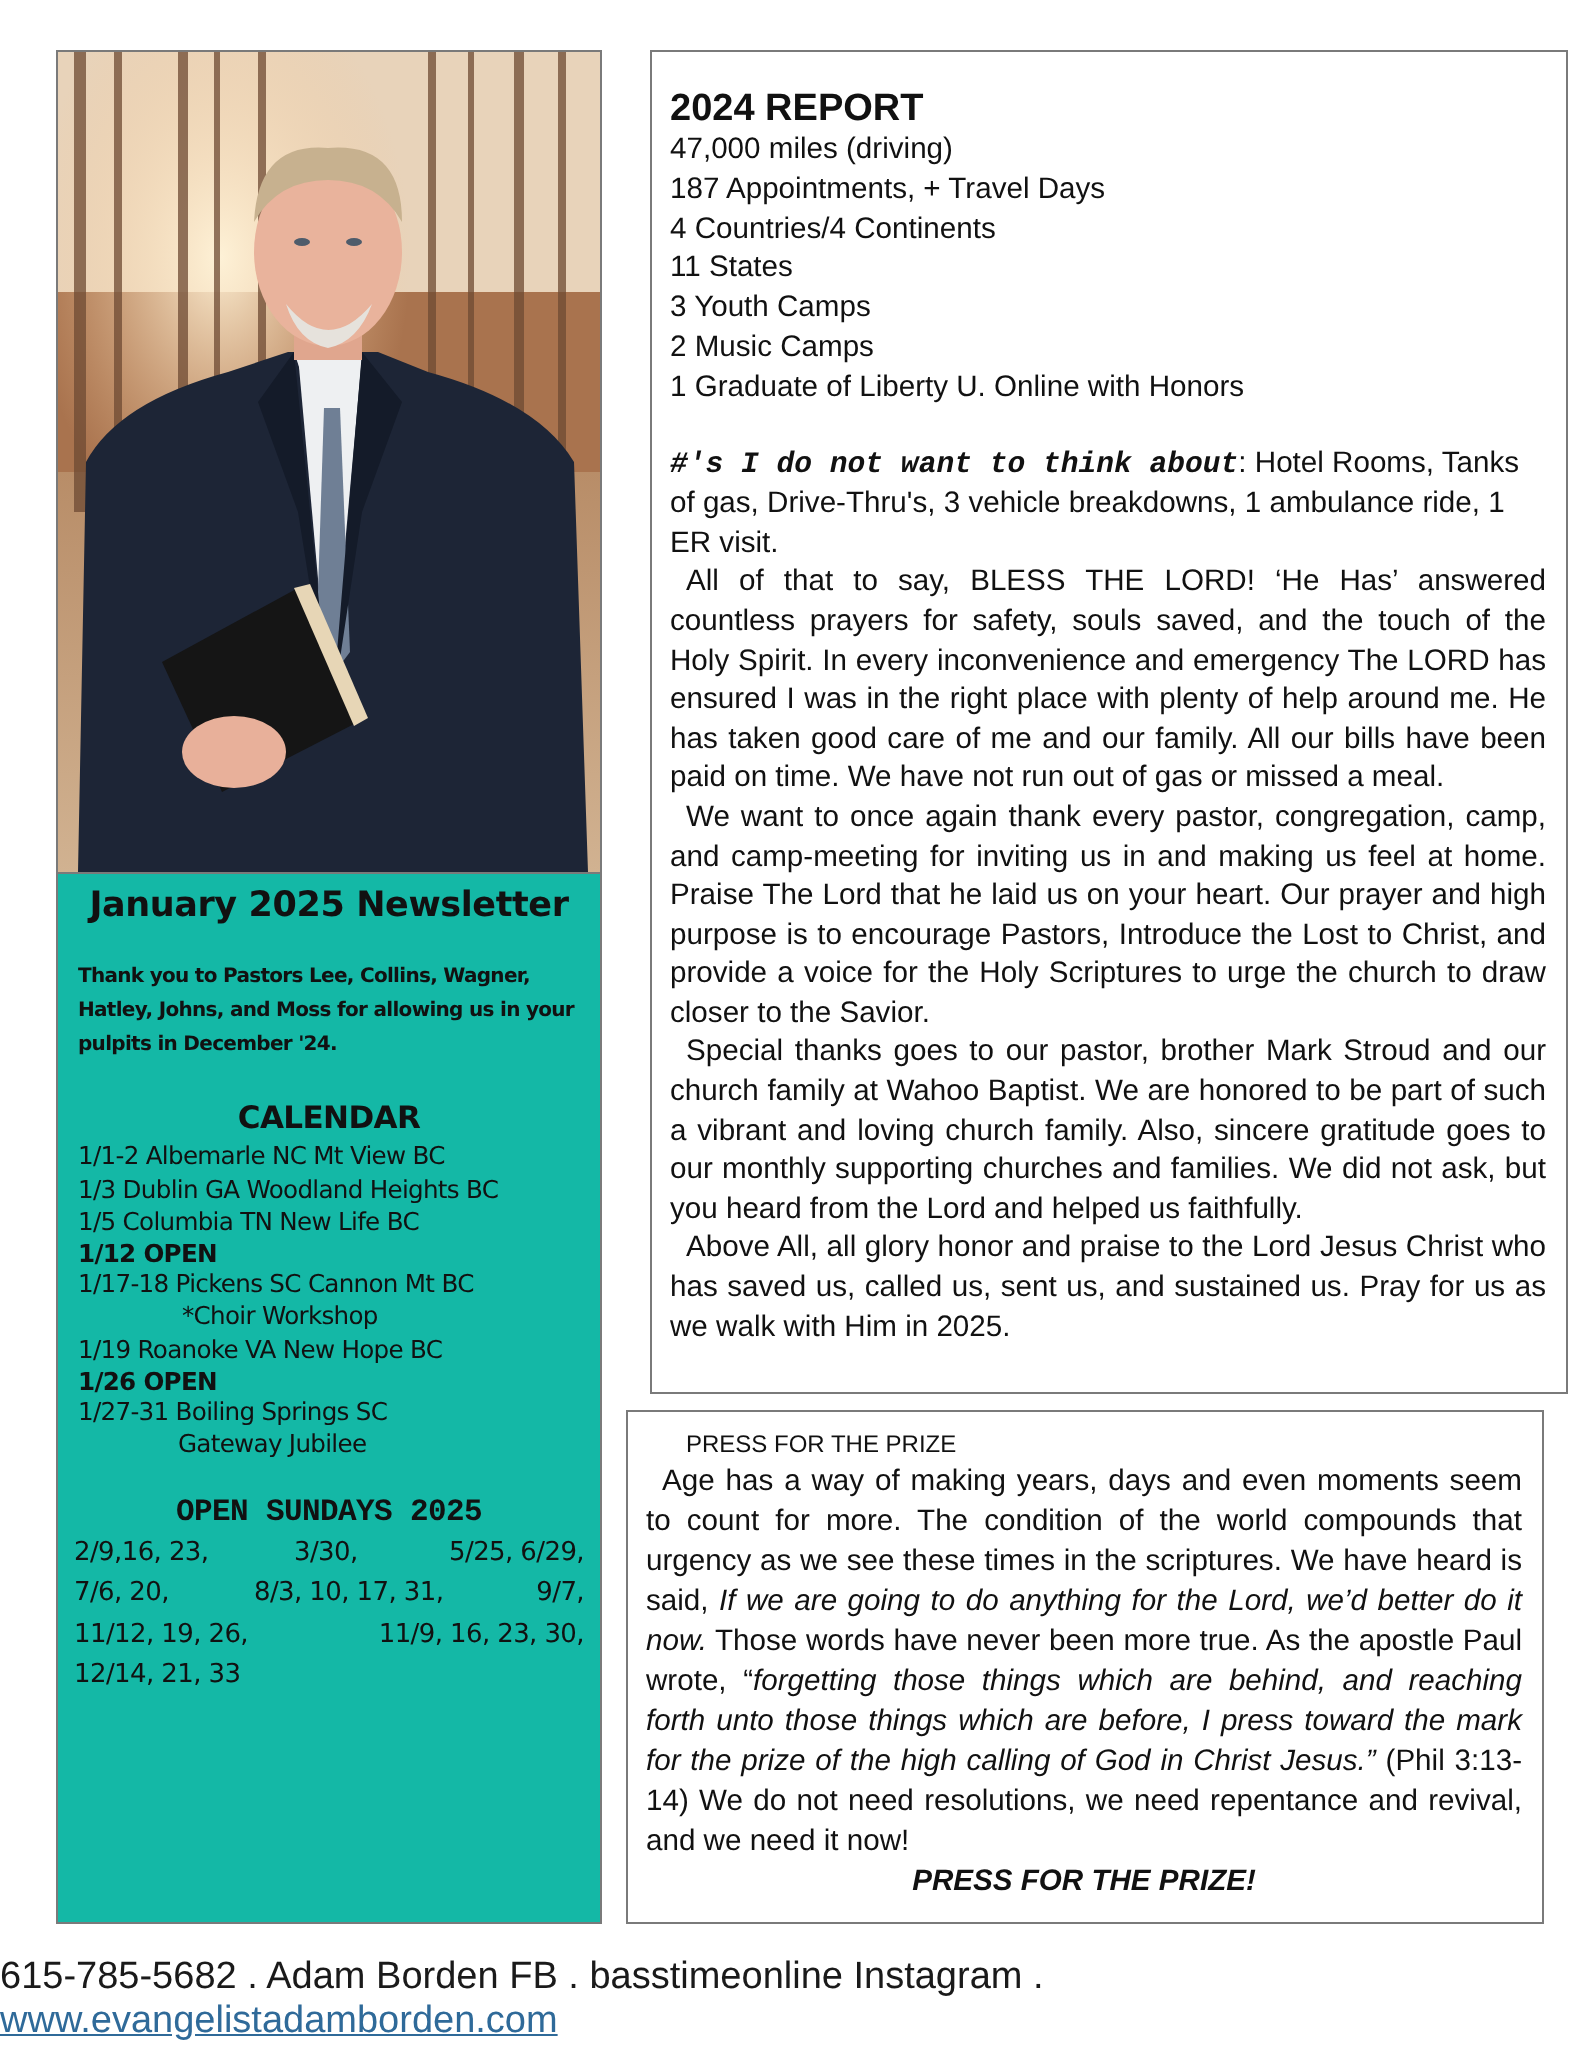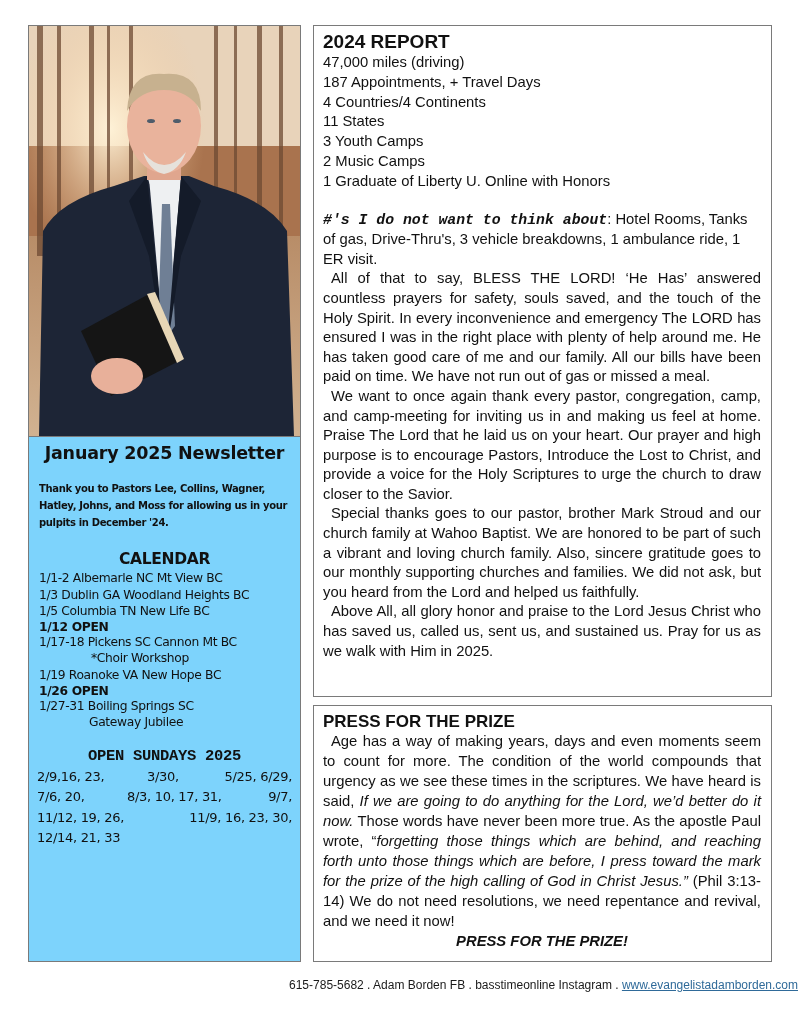--- a/index.html
+++ b/index.html
@@ -1,20 +1,20 @@
 <!DOCTYPE html>
 <html><head>
   <meta charset="utf-8">
   <style>
     html, body { margin: 0; padding: 0; background: #ffffff; }
     body { width: 798px; height: 1023px; position: relative; overflow: hidden; color: #111; }
 
     .left-col {
       position: absolute; left: 28px; top: 25px; width: 273px; height: 937px;
-      border: 1px solid #7a7a7a; box-sizing: border-box; background: #7dd3fc;
+      border: 1px solid #7a7a7a; box-sizing: border-box; background: #14b8a6;
     }
     .photo {
       position: absolute; left: 0; top: 0; width: 100%; height: 410px; overflow: hidden;
       background: linear-gradient(180deg, #e9d2b5 0%, #c99a74 25%, #9c6a4a 50%, #8a5d40 70%, #b08a63 85%, #c6a27e 100%);
     }
     .photo svg { display: block; }
     .left-text { position: absolute; left: 0; top: 410px; right: 0; bottom: 0; border-top: 1px solid #7a7a7a; }
 
     .newsletter-title {
       font-family: "DejaVu Sans", sans-serif; font-weight: bold; font-size: 17.5px;
@@ -38,43 +38,43 @@
     .cal-note.star { padding-left: 52px; }
     .sundays-title { margin-top: 16px; font-family: Liberation Mono, monospace; }
     .sundays-grid {
       margin: 2px 8px 0 8px; display: grid; grid-template-columns: 88px 1fr 1fr;
       font-family: "DejaVu Sans", sans-serif; font-size: 13px; line-height: 20.5px; letter-spacing: -0.3px;
     }
     .sundays-grid span { white-space: nowrap; }
     .sr { text-align: right; }
 
     .report-box {
-      position: absolute; left: 313px; top: 25px; width: 459px; height: 672px;
-      border: 1px solid #7a7a7a; box-sizing: border-box; padding: 5px 10px 0 9px;
+      position: absolute; left: 325px; top: 25px; width: 459px; height: 672px;
+      border: 1px solid #7a7a7a; box-sizing: border-box; padding: 18px 10px 0 9px;
       font-family: "Liberation Sans", sans-serif; font-size: 14.8px; line-height: 19.6px;
     }
     .report-title { font-weight: bold; font-size: 19px; line-height: 22px; margin-bottom: 0; }
     .stat-list { margin: 0 0 18px 0; padding: 0; list-style: none; }
     .stat { line-height: 19.8px; }
     .para { text-align: justify; margin: 0; }
     .indent { text-indent: 8px; }
     .b-i { font-weight: bold; font-style: italic; font-family: Liberation Mono, monospace; }
     .i { font-style: italic; }
 
     .prize-box {
       position: absolute; left: 313px; top: 705px; width: 459px; height: 257px;
       border: 1px solid #7a7a7a; box-sizing: border-box; padding: 7px 10px 0 9px;
       font-family: "Liberation Sans", sans-serif; font-size: 14.8px; line-height: 20px;
     }
-    .prize-title { font-weight: bold; font-size: 17px; line-height: 18px; }
+    .prize-title { font-weight: normal; font-size: 12px; line-height: 18px; margin-left: 20px; }
     .prize-closing { text-align: center; font-weight: bold; font-style: italic; }
 
     .footer {
-      position: absolute; left: 0; right: 0; top: 978px; text-align: right;
-      font-family: "Liberation Sans", sans-serif; font-size: 12px; color: #1a1a1a;
+      position: absolute; left: 0; right: 0; top: 978px; text-align: left;
+      font-family: "Liberation Sans", sans-serif; font-size: 19px; color: #1a1a1a;
     }
     .footer a { color: #2f6a99; text-decoration: underline; }
   </style>
 </head>
 <body>
 
 <div class="left-col">
   <div class="photo" title="Evangelist Adam Borden holding a Bible, standing outdoors in front of autumn trees">
     <svg width="271" height="410" viewBox="0 0 271 410">
       <defs>

